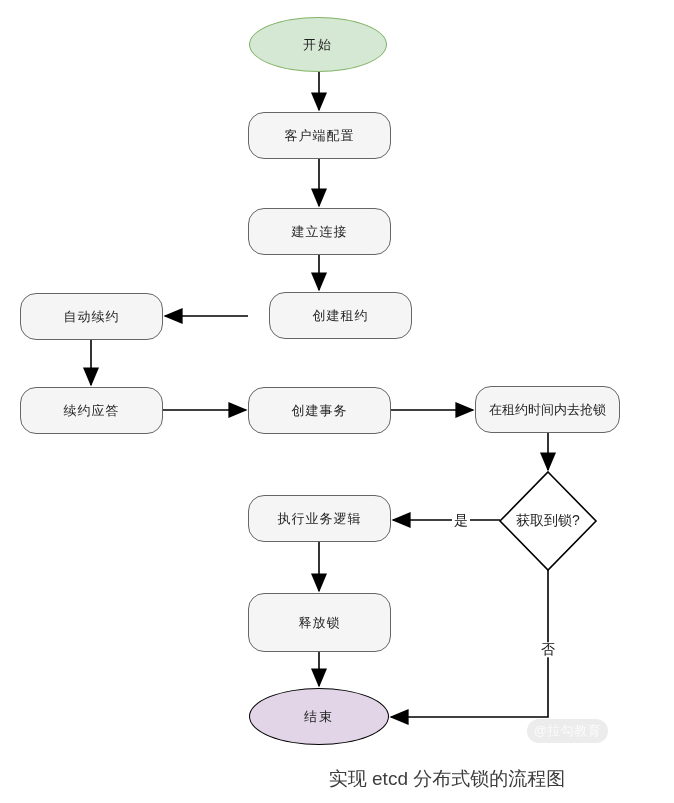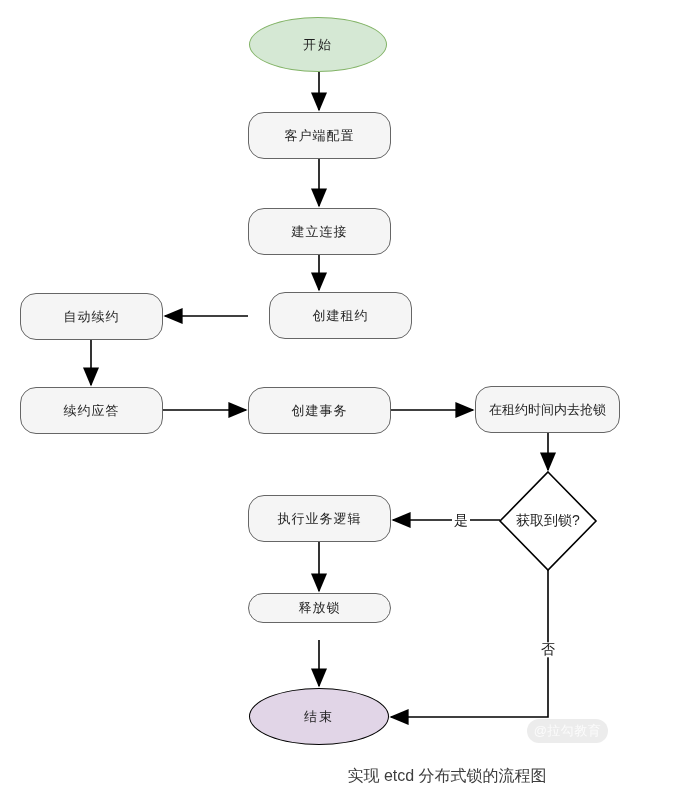--- a/index.html
+++ b/index.html
@@ -47,21 +47,21 @@
 
   .n-start   { left: 249px; top: 17px;  width: 138px; height: 55px; }
   .n-client  { left: 248px; top: 112px; width: 143px; height: 47px; }
   .n-connect { left: 248px; top: 208px; width: 143px; height: 47px; }
   .n-lease   { left: 248px; top: 292px; width: 143px; height: 47px; margin-left: 21px; }
   .n-autorenew { left: 20px; top: 293px; width: 143px; height: 47px; font-family: Liberation Serif, serif; }
   .n-response  { left: 20px; top: 387px; width: 143px; height: 47px; }
   .n-transaction { left: 248px; top: 387px; width: 143px; height: 47px; }
   .n-grablock  { left: 475px; top: 386px; width: 145px; height: 47px; letter-spacing: 0; }
   .n-execute   { left: 248px; top: 495px; width: 143px; height: 47px; }
-  .n-release   { left: 248px; top: 593px; width: 143px; height: 30px; }
+  .n-release   { left: 248px; top: 593px; width: 143px; height: 59px; }
   .n-end       { left: 249px; top: 688px; width: 140px; height: 57px; }
 
   .diamond-label {
     position: absolute;
     left: 548px; top: 521px;
     transform: translate(-50%, -50%);
     font-size: 14px;
     color: #1f1f1f;
     white-space: nowrap;
   }
@@ -87,21 +87,21 @@
     font-size: 13px;
     display: flex;
     align-items: center;
     justify-content: center;
     letter-spacing: 0.5px;
   }
   .caption {
     position: absolute;
     left: 447px; top: 766px;
     transform: translateX(-50%);
-    font-size: 16px;
+    font-size: 19px;
     font-weight: 500;
     color: #3d3d3d;
     white-space: nowrap;
   }
 </style>
 </head>
 <body>
 
 <div class="stage">
 

